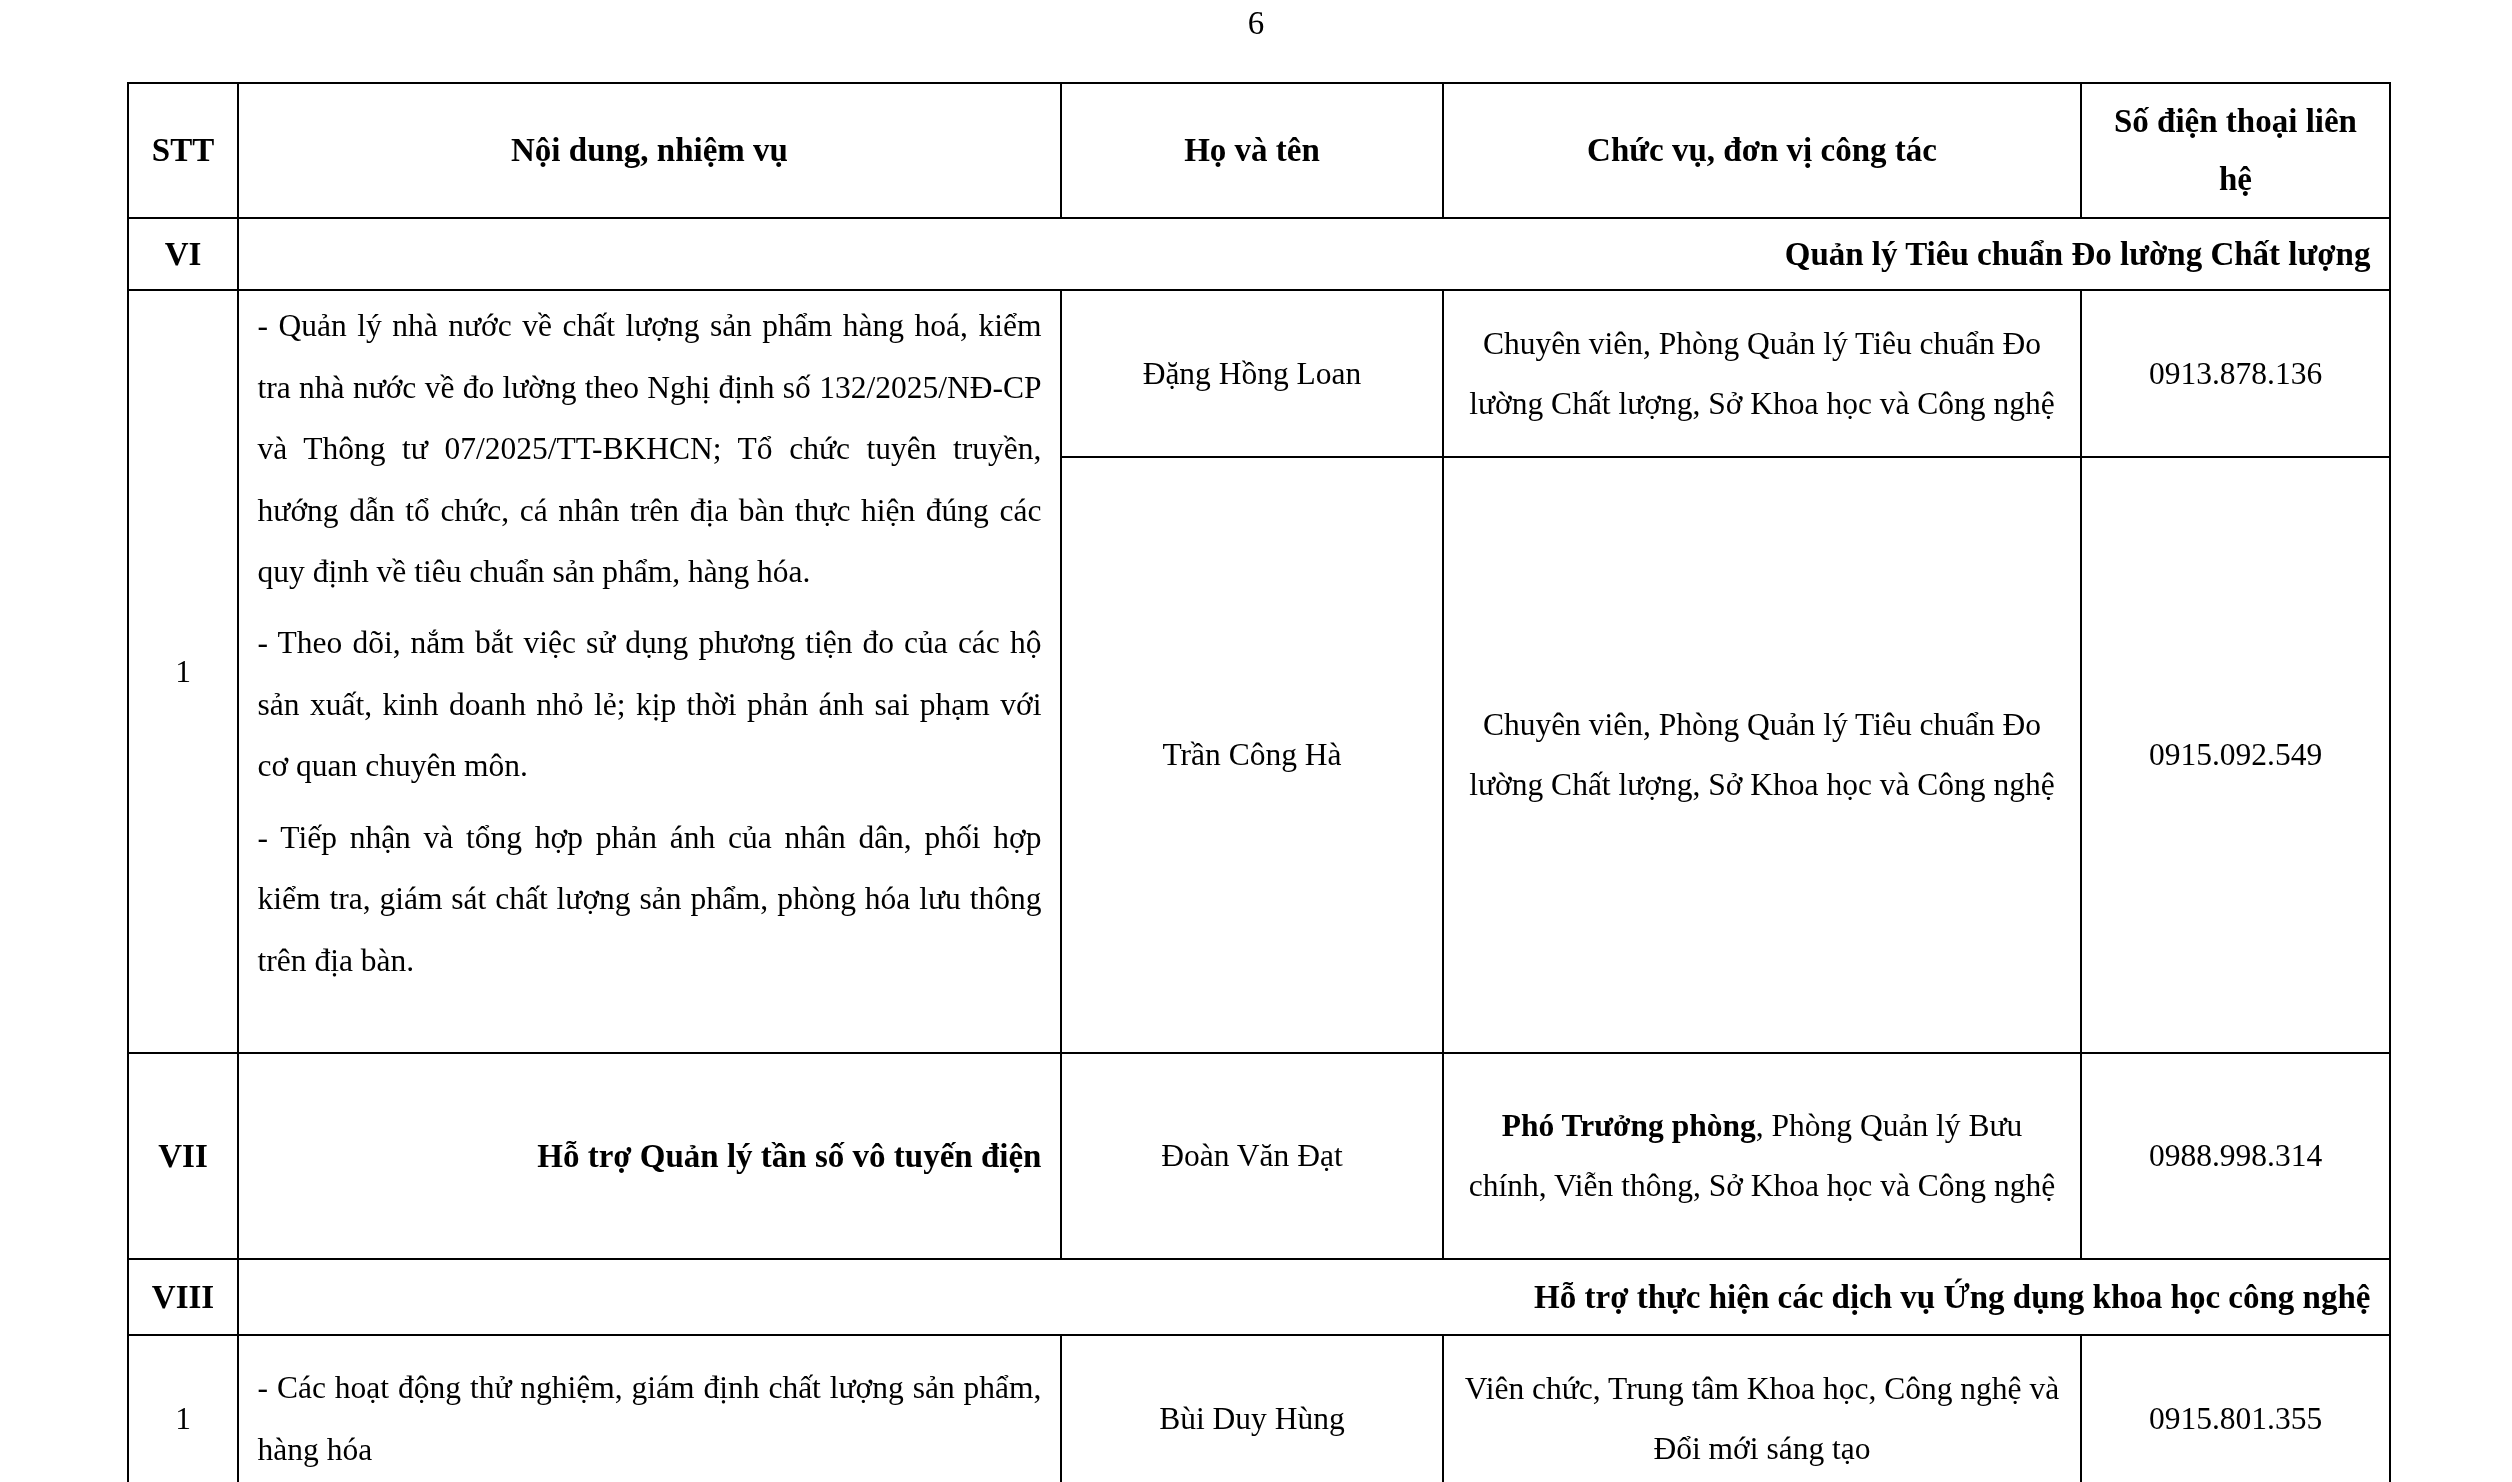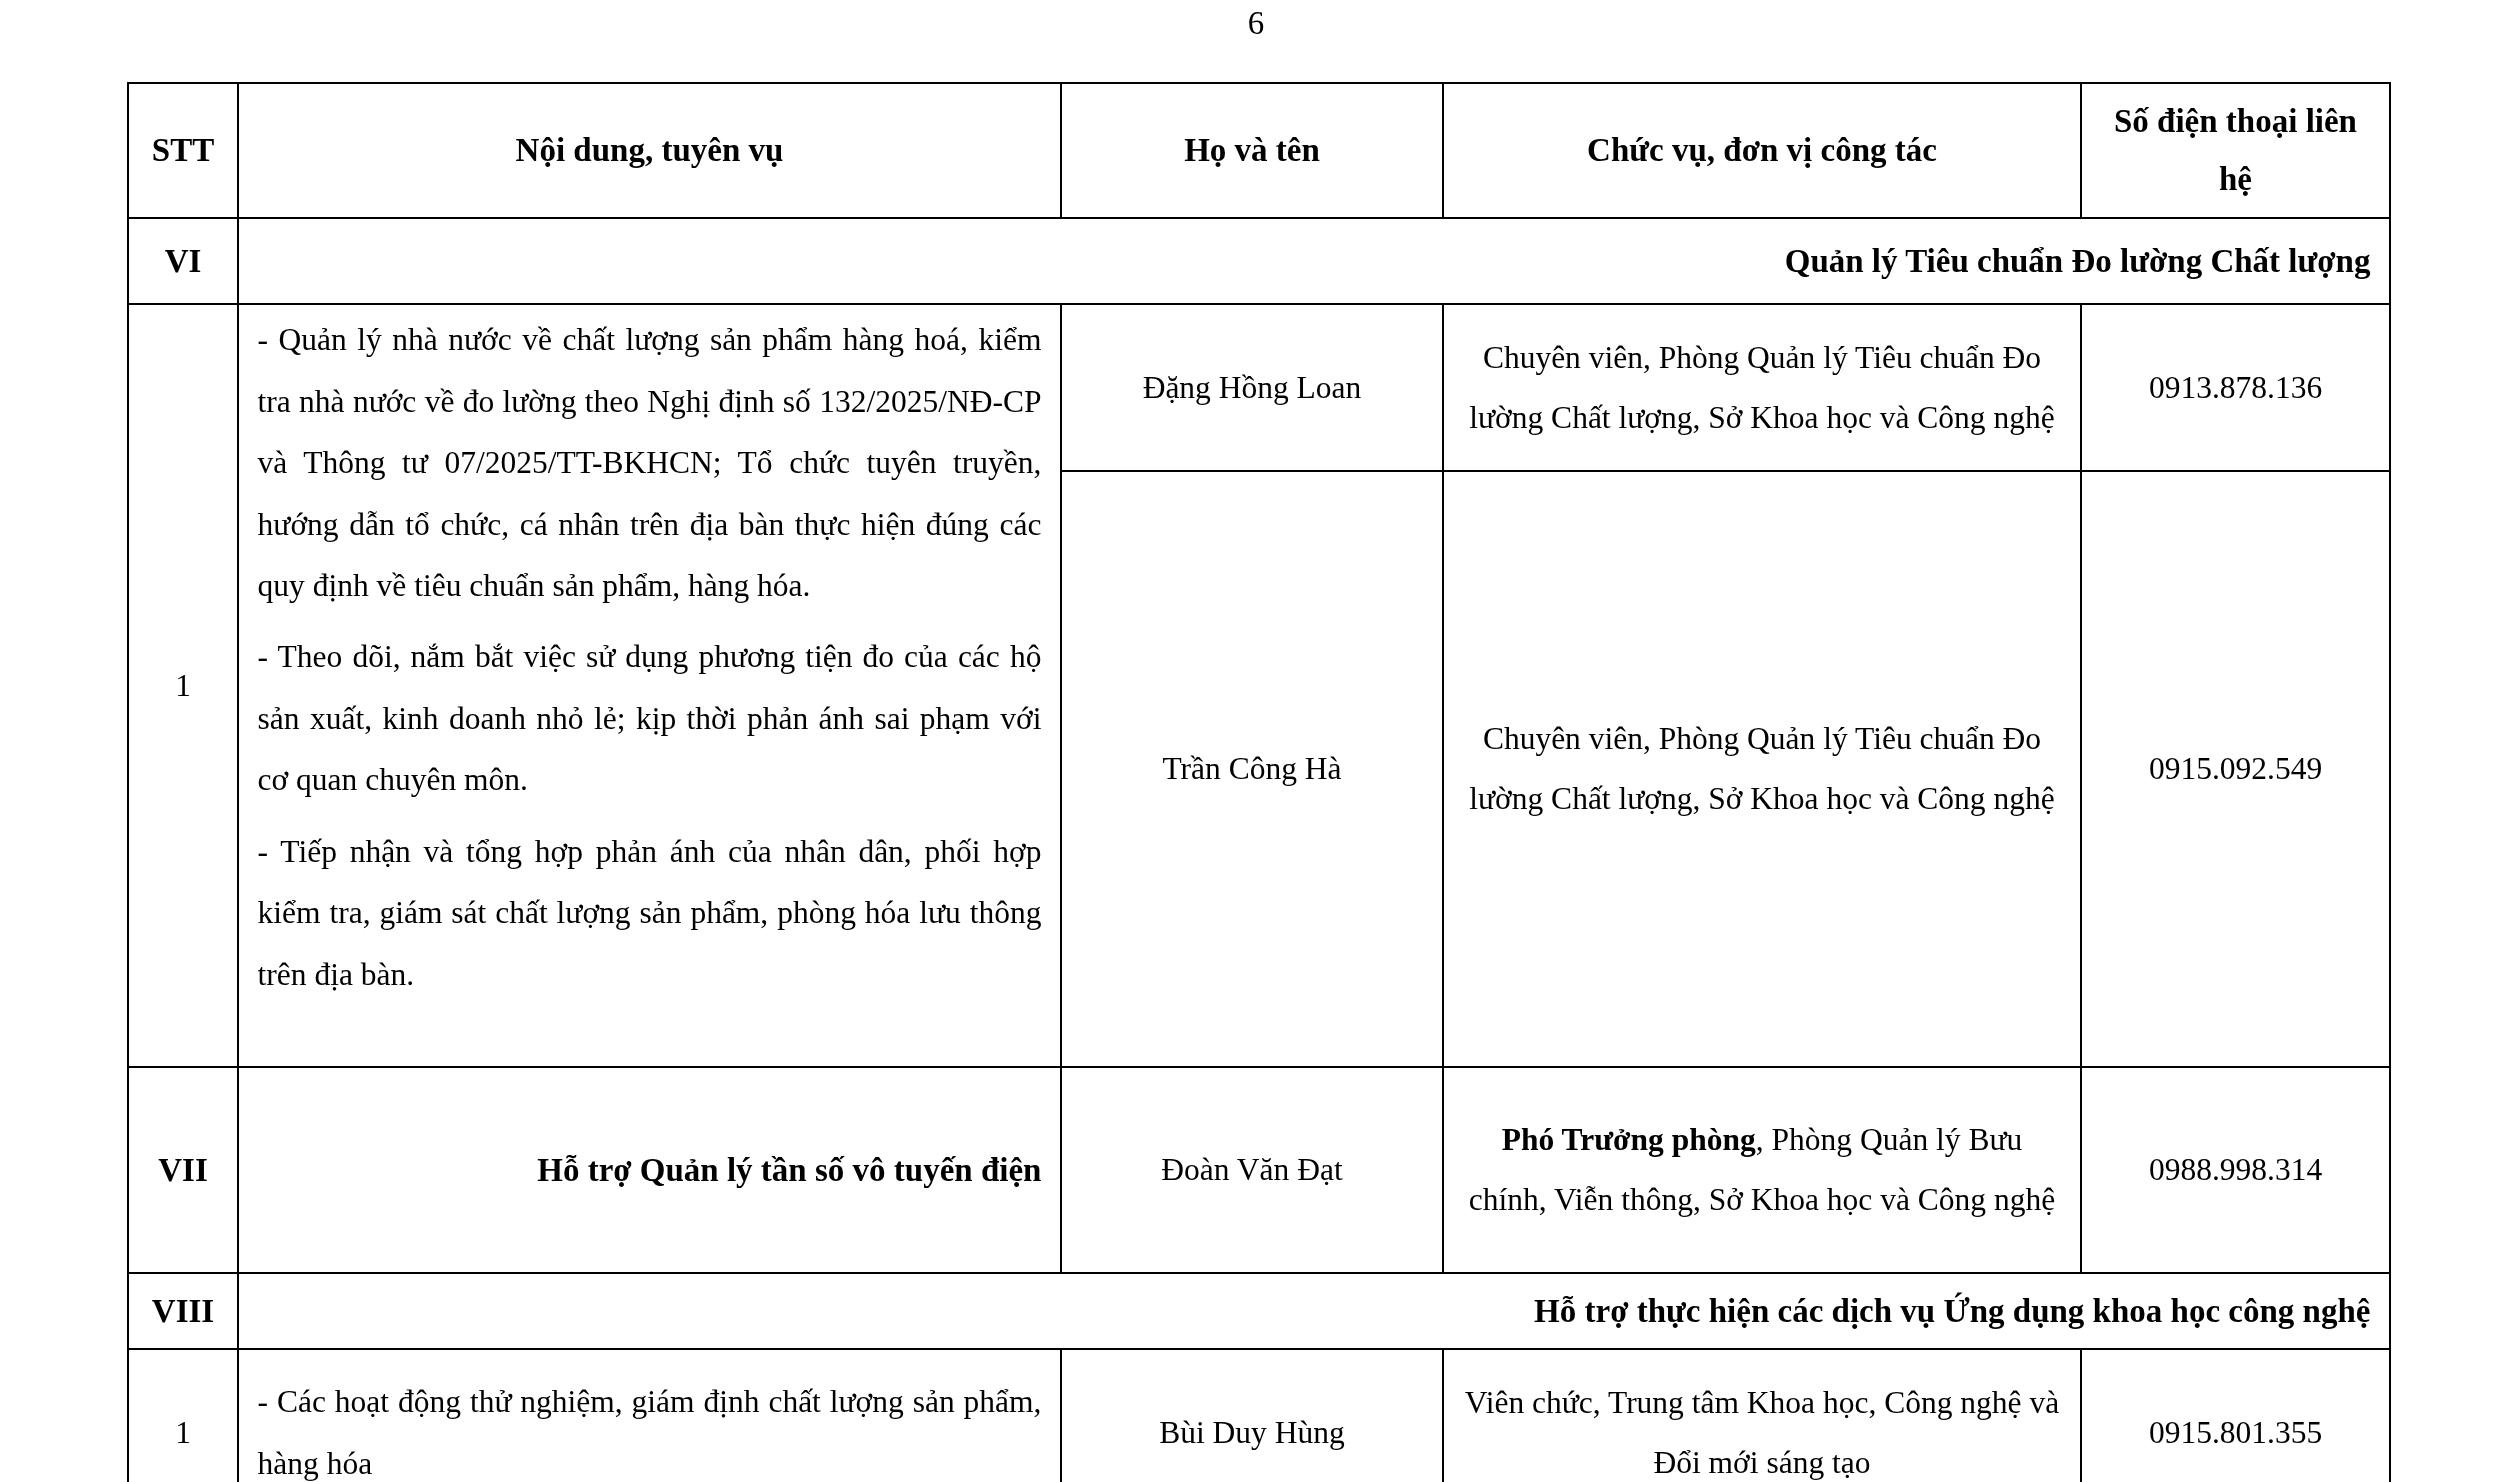--- a/index.html
+++ b/index.html
@@ -35,21 +35,21 @@
   }
   table.doc-table td, table.doc-table th {
     border: 2.1px solid #000000;
     padding: 4.3px 18.6px;
     overflow: hidden;
     background: #ffffff;
   }
   table.doc-table { border: 2.9px solid #000000; font-family: Liberation Serif, serif; }
 
   .r-header  { height: 135px; }
-  .r-vi      { height: 86px; }
+  .r-vi      { height: 72px; }
   .r-subA    { height: 167px; }
   .r-subB    { height: 596px; }
   .r-vii     { height: 206px; }
   .r-viii    { height: 76px; padding-left: 28px; }
   .r-last    { height: 167px; }
 
   .c-head {
     font-weight: bold;
     text-align: center;
     vertical-align: middle;
@@ -102,21 +102,21 @@
       <col style="width:110px">
       <col style="width:823px">
       <col style="width:382px">
       <col style="width:638px">
       <col style="width:309px">
     </colgroup>
 
     <tbody>
         <tr class="r-header">
       <td class="c-head">STT</td>
-      <td class="c-head">Nội dung, tuyên vụ</td>
+      <td class="c-head">Nội dung, nhiệm vụ</td>
       <td class="c-head">Họ và tên</td>
       <td class="c-head">Chức vụ, đơn vị công tác</td>
       <td class="c-head">Số điện thoại liên hệ</td>
     </tr>
 
     <tr class="r-vi">
       <td class="c-stt-bold">VI</td>
       <td class="c-title" colspan="4">Quản lý Tiêu chuẩn Đo lường Chất lượng</td>
     </tr>
 

